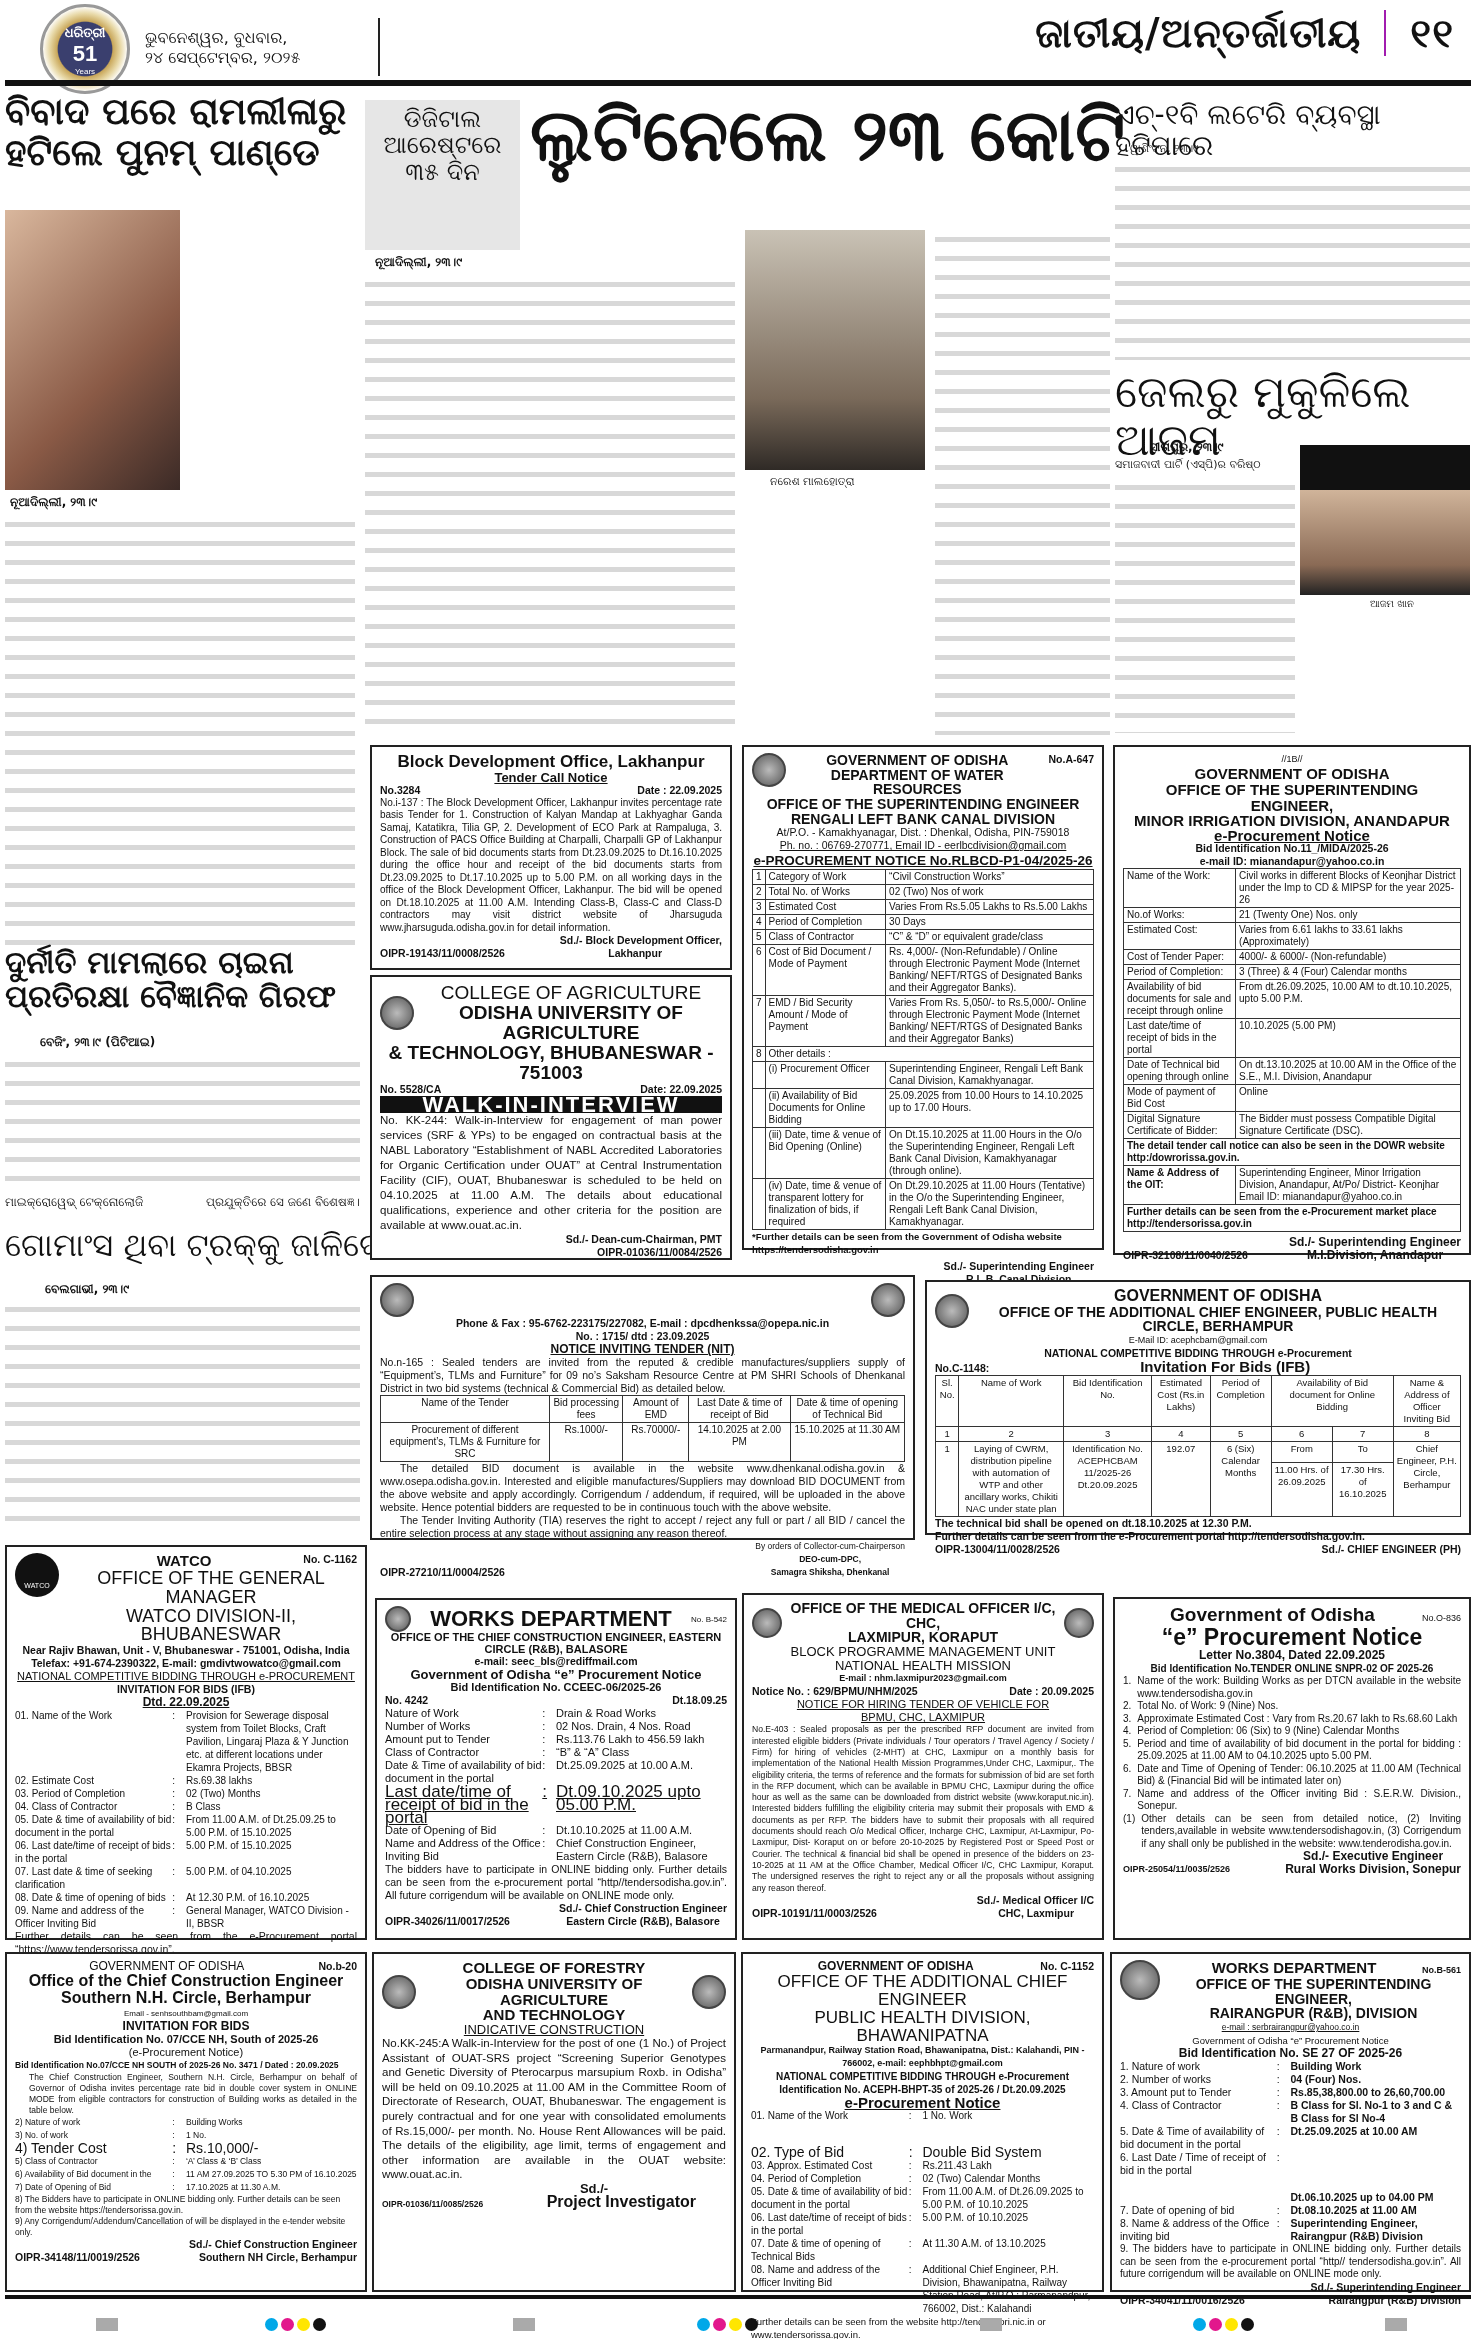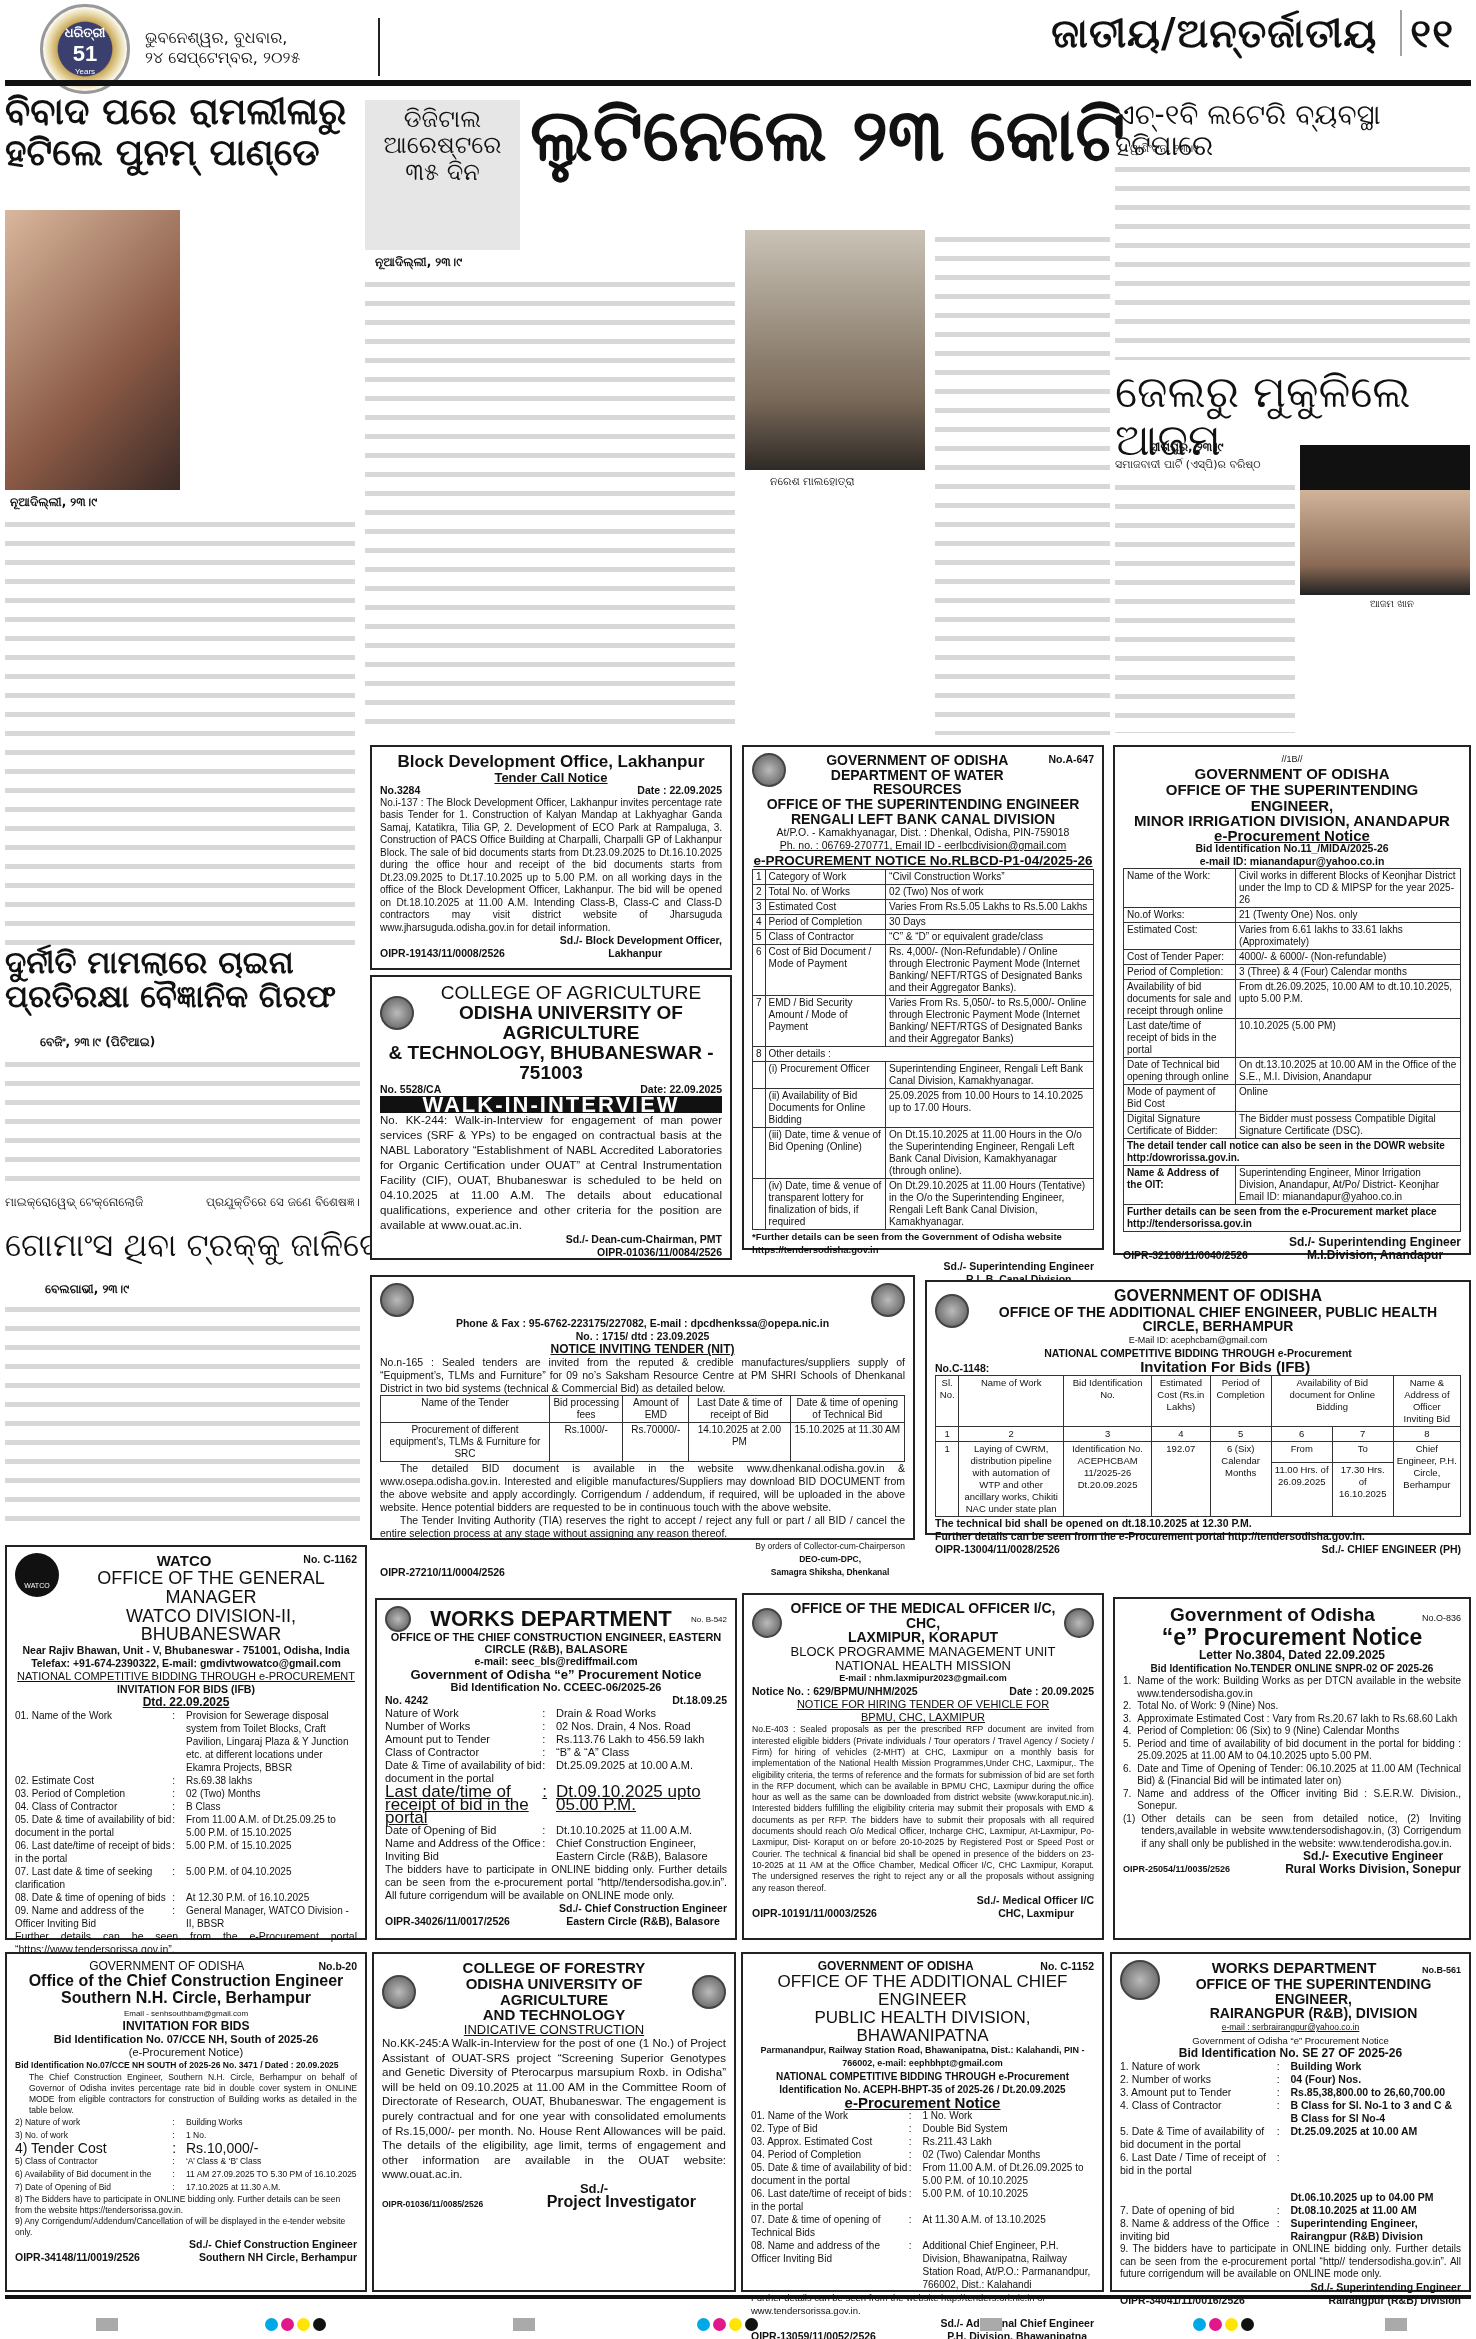--- a/index.html
+++ b/index.html
@@ -43,21 +43,21 @@
     <div class="t t2">51</div>
     <div class="t t3">Years</div>
   </div>
   <div class="abs dateline">
     <div>ଭୁବନେଶ୍ୱର, ବୁଧବାର,</div>
     <div>୨୪ ସେପ୍ଟେମ୍ବର, ୨୦୨୫</div>
   </div>
   <div class="abs vsep"></div>
   <div class="abs section">
     <span>ଜାତୀୟ/ଅନ୍ତର୍ଜାତୀୟ</span>
-    <span style="border-left:2px solid #a3a3a3;margin-left:8px;padding-left:8px">୧୧</span>
+    <span style="border-left:2px solid #a21caf;margin-left:8px;padding-left:24px">୧୧</span>
   </div>
   <div class="abs rule"></div>
 </div>
 
 <div class="abs" style="left:5px;top:92px;width:350px">
   <div class="hl" style="font-size:37px">ବିବାଦ ପରେ ରାମଲୀଳାରୁ ହଟିଲେ ପୁନମ୍ ପାଣ୍ଡେ</div>
 </div>
 <div class="abs photo" style="left:5px;top:210px;width:175px;height:280px"></div>
 <div class="abs" style="left:10px;top:495px;font-family:'DejaVu Sans',sans-serif;font-size:12px;font-weight:bold">ନୂଆଦିଲ୍ଲୀ, ୨୩।୯</div>
 <div class="abs body-txt" style="left:5px;top:515px;width:350px;height:430px;background:repeating-linear-gradient(#fff 0 7px,#d8d8d8 7px 12px,#fff 12px 19px)"></div>
@@ -692,21 +692,21 @@
   <div class="c b" style="font-size:9px">Parmanandpur, Railway Station Road, Bhawanipatna, Dist.: Kalahandi, PIN - 766002, e-mail: eephbhpt@gmail.com</div>
   <div class="c b" style="font-size:10px">NATIONAL COMPETITIVE BIDDING THROUGH e-Procurement</div>
   <div class="c b" style="font-size:10px">Identification No. ACEPH-BHPT-35 of 2025-26 / Dt.20.09.2025</div>
   <div class="c b u" style="font-size:15px">e-Procurement Notice</div>
   <div id="bhawani-rows">
       <div class="kv" style="font-size: 10px;">
         <span>01. Name of the Work</span>
         <span>:</span>
         <span>1 No. Work</span>
       </div>
-      <div class="kv" style="font-size: 10px;">
+      <div class="kv" style="font-size: 14px; margin-top: 24px;">
         <span>02. Type of Bid</span>
         <span>:</span>
         <span>Double Bid System</span>
       </div>
       <div class="kv" style="font-size: 10px;">
         <span>03. Approx. Estimated Cost</span>
         <span>:</span>
         <span>Rs.211.43 Lakh</span>
       </div>
       <div class="kv" style="font-size: 10px;">

